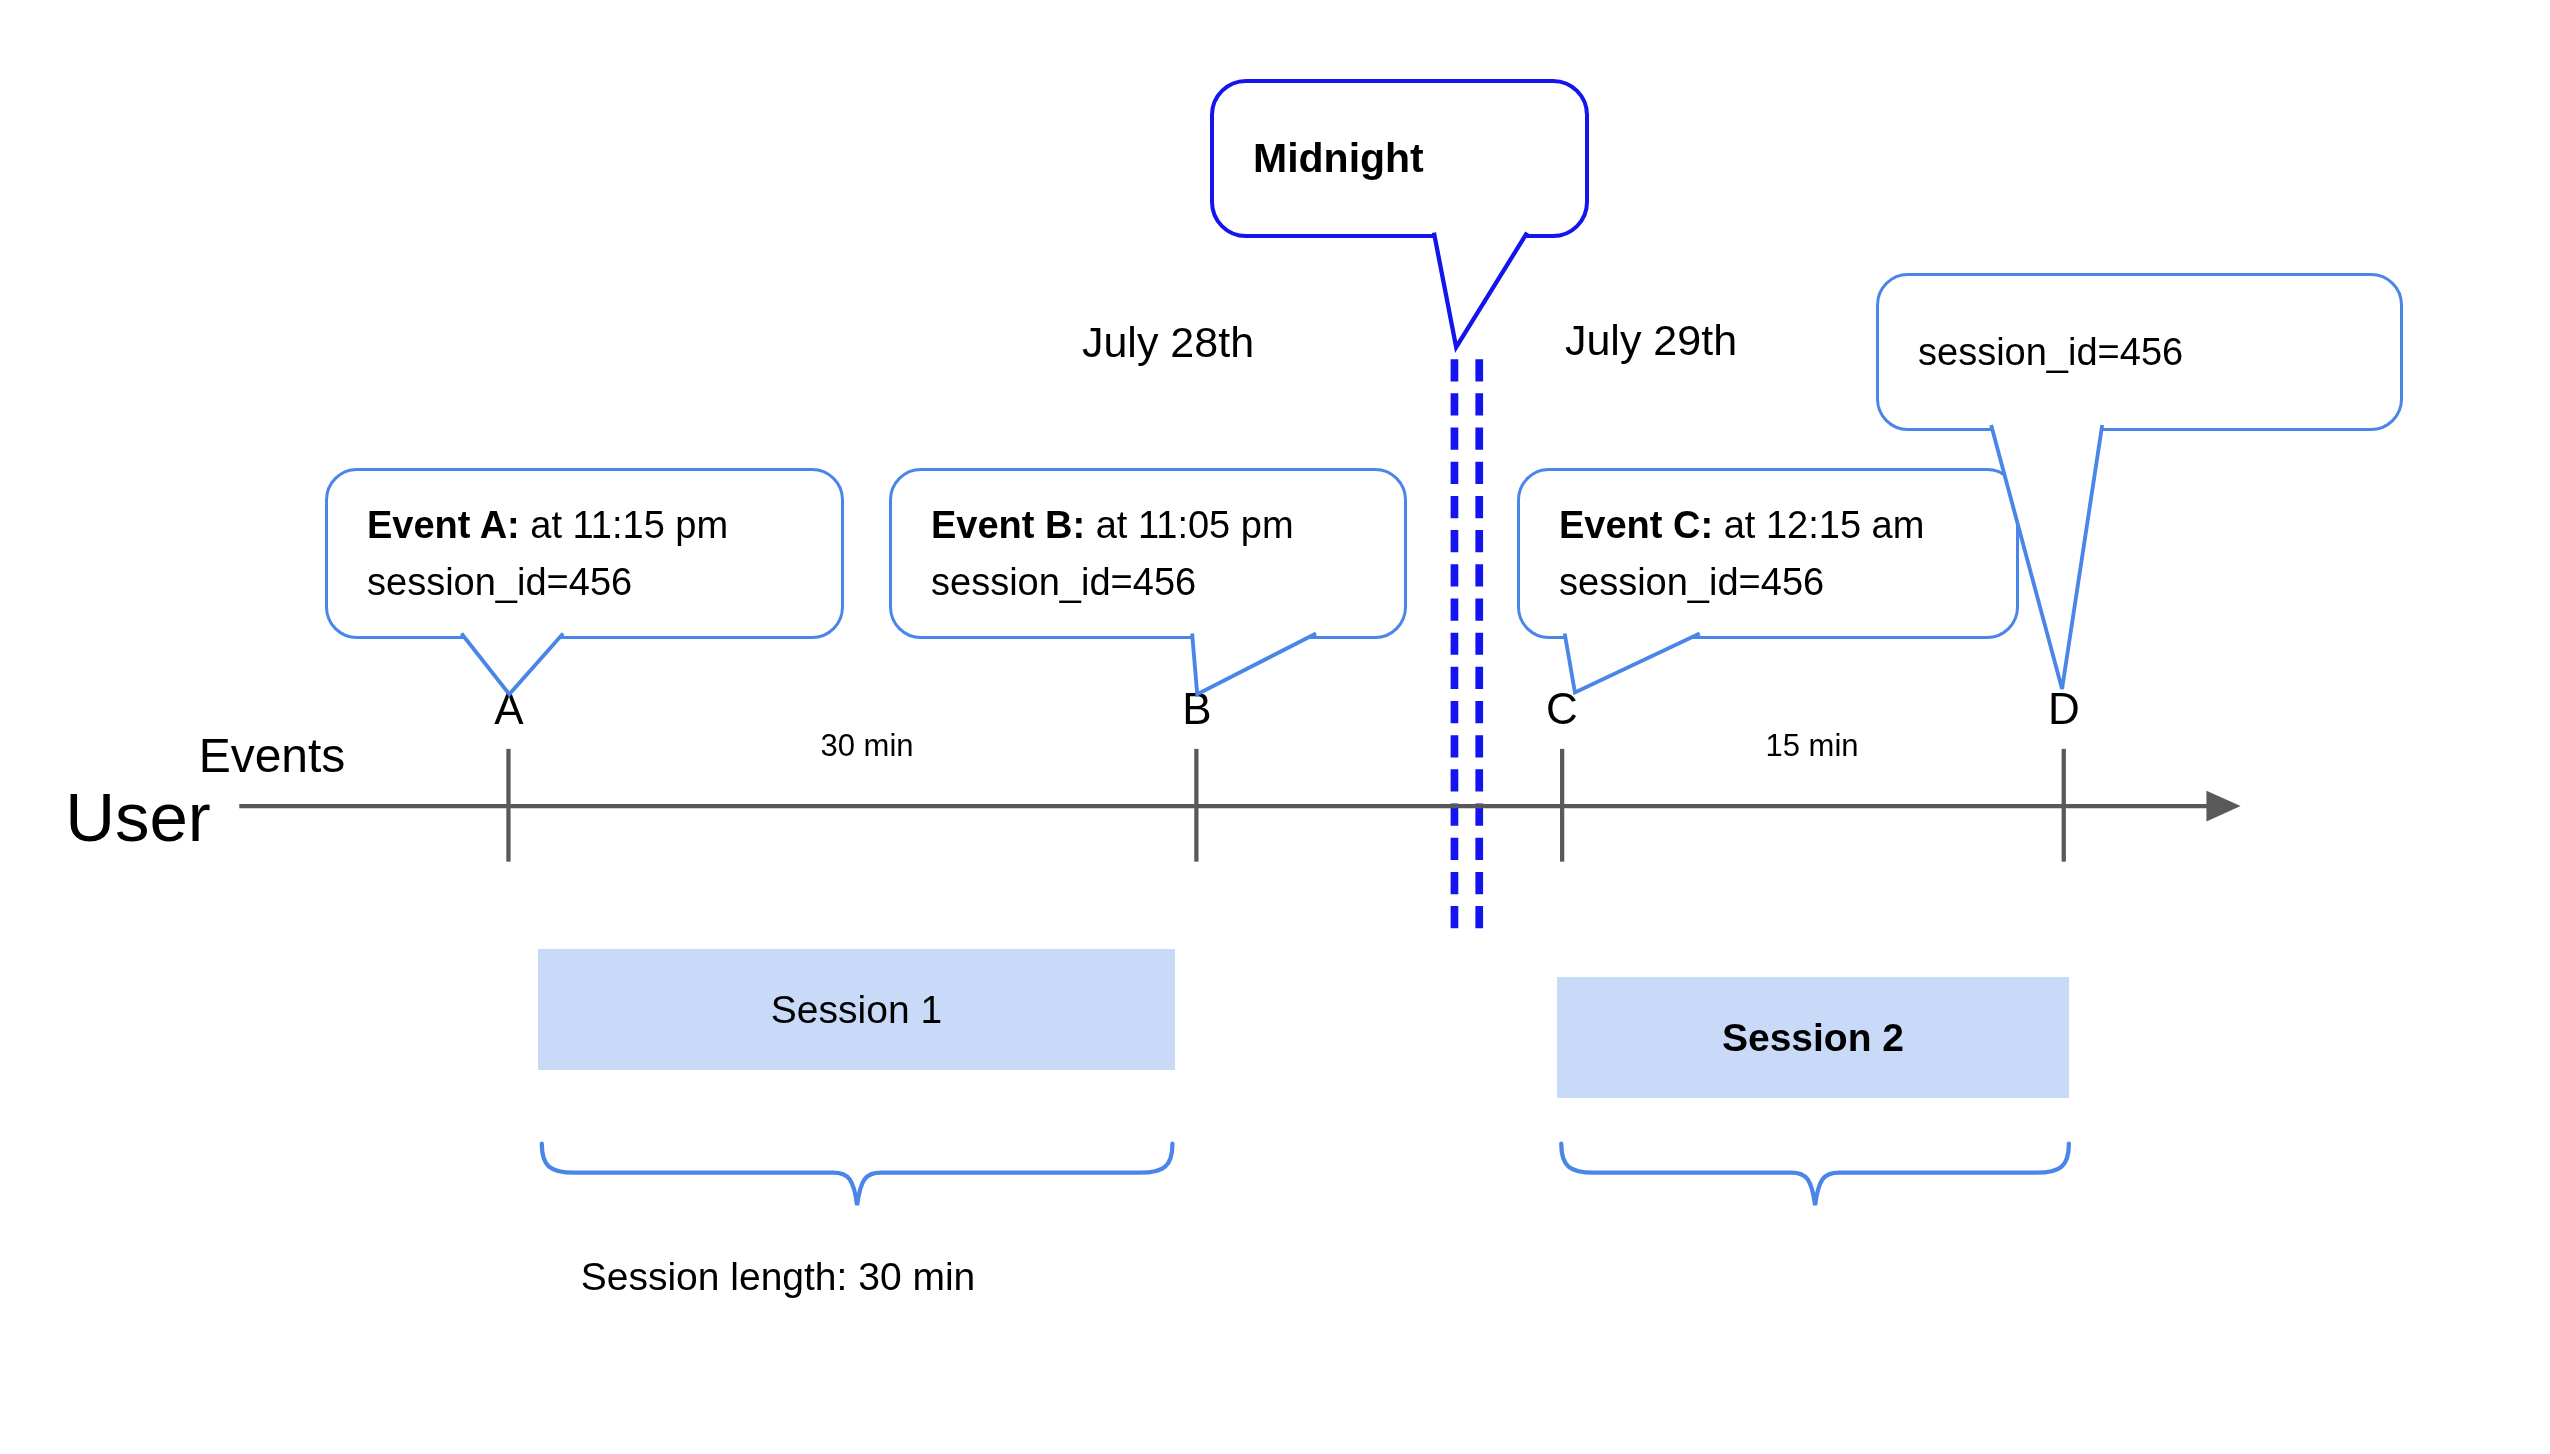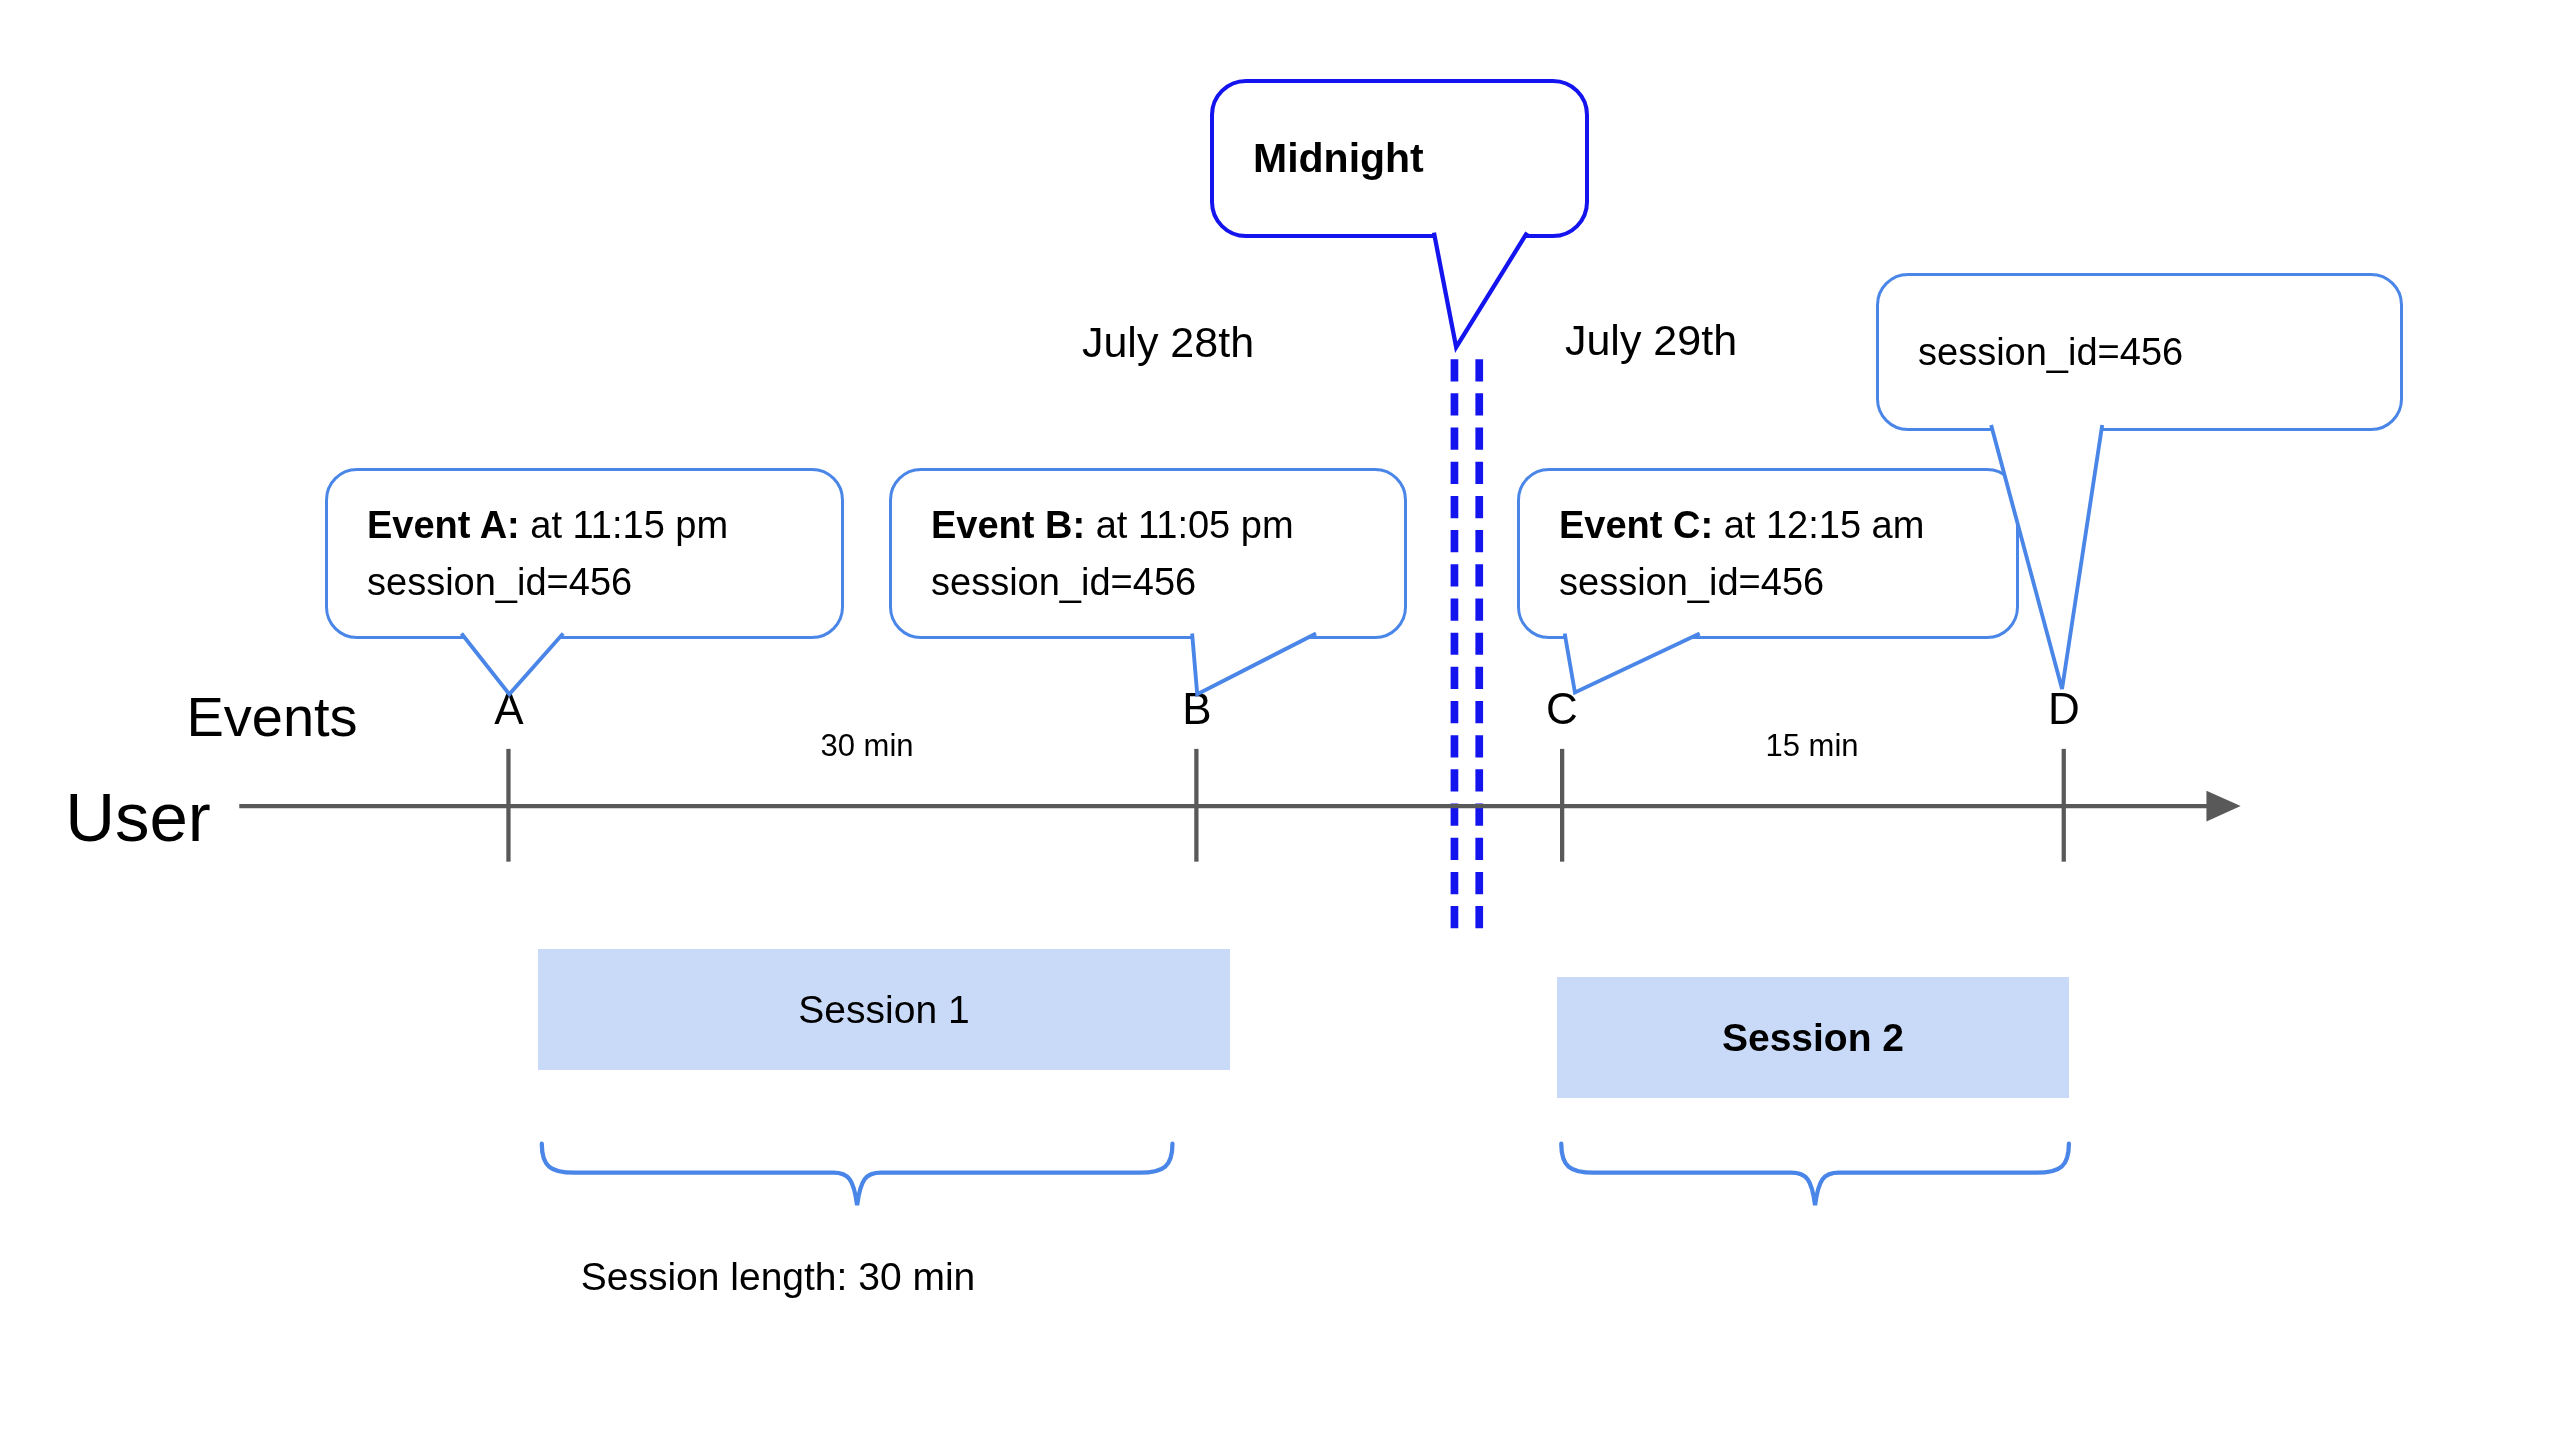--- a/index.html
+++ b/index.html
@@ -38,21 +38,21 @@
     border:4.3px solid var(--deep-blue);
     border-radius:36px;
     display:flex;align-items:center;
     padding-left:39px;box-sizing:border-box;
     font-size:41px;font-weight:700;white-space:nowrap;
   }
   .pt-label{position:absolute;transform:translateX(-50%);z-index:3;white-space:nowrap;}
   .date-label{font-size:43px;}
   .tick-letter{font-size:44px;}
   .interval-label{font-size:31px;}
-  .axis-caption{font-size:56px;}
+  .axis-caption{font-size:48px;margin-top:44px;}
   .user-caption{font-size:69px;}
   .session-box{
     position:absolute;z-index:1;
     background:var(--session-fill);
     display:flex;align-items:center;justify-content:center;
     font-size:39px;
   }
   .length-label{
     position:absolute;z-index:3;
     font-size:39px;text-align:center;white-space:nowrap;
@@ -93,21 +93,21 @@
   <div class="pt-label user-caption" style="left:138px;top:778px;">User</div>
 
   <div class="pt-label tick-letter" style="left:509px;top:684px;">A</div>
   <div class="pt-label tick-letter" style="left:1197px;top:684px;">B</div>
   <div class="pt-label tick-letter" style="left:1562px;top:684px;">C</div>
   <div class="pt-label tick-letter" style="left:2064px;top:684px;">D</div>
 
   <div class="pt-label interval-label" style="left:867px;top:728px;">30 min</div>
   <div class="pt-label interval-label" style="left:1812px;top:728px;">15 min</div>
 
-  <div class="session-box" style="left:538px;top:949px;width:692px;height:121px;justify-content:center;">
+  <div class="session-box" style="left:538px;top:949px;width:637px;height:121px;justify-content:center;">
     <span>Session 1</span>
   </div>
   <div class="session-box" style="left:1557px;top:977px;width:512px;height:121px;font-weight:bold;">
     <span>Session 2</span>
   </div>
 
   <div class="length-label" style="left:479px;top:1255px;width:598px;">Session length: 30 min</div>
 
   <svg id="overlay" viewBox="0 0 2984 1702" xmlns="http://www.w3.org/2000/svg">
 

